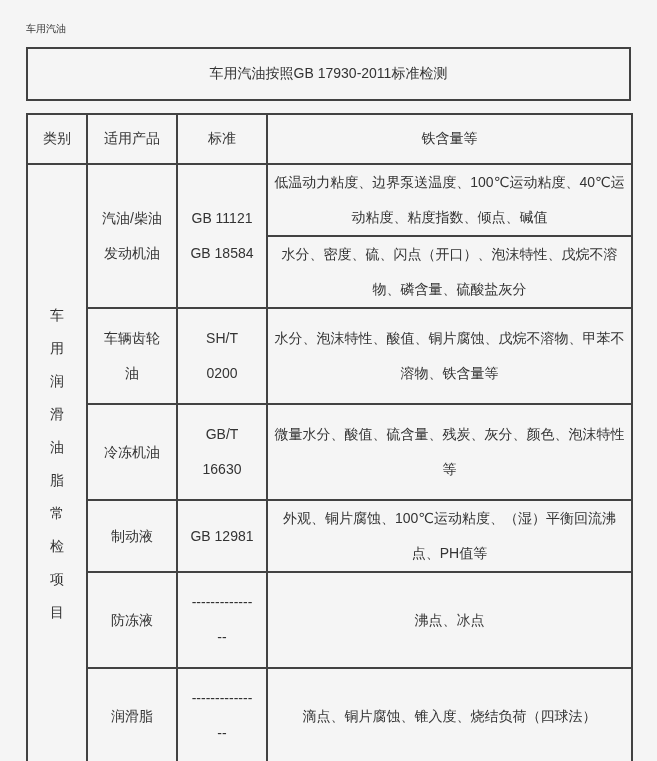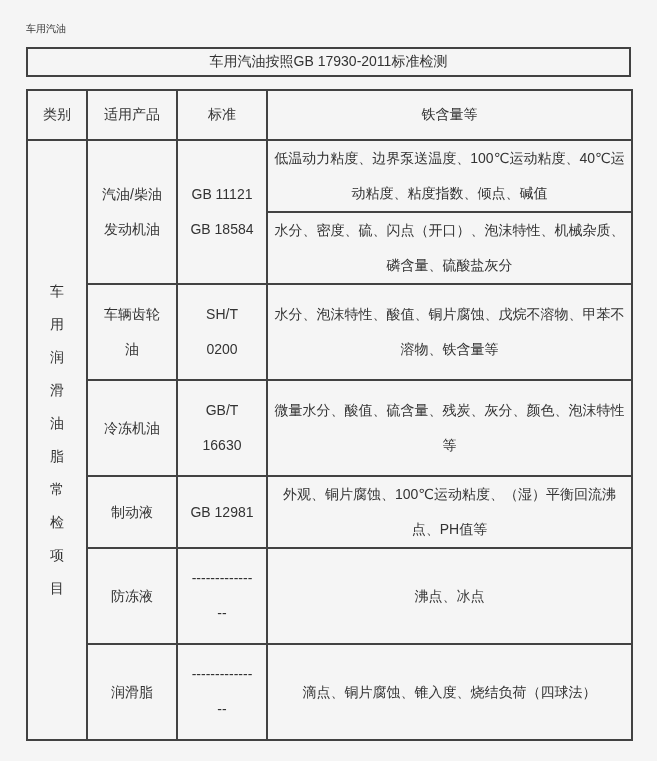--- a/index.html
+++ b/index.html
@@ -33,21 +33,21 @@
     border: 2px solid #424242;
     box-sizing: border-box;
     font-size: 14px;
     vertical-align: middle;
   }
   
   .t1 { margin-top: 10px; }
   .t1 .title-cell {
     height: 20px;
     text-align: center;
-    padding: 4px;
+    padding: 16px;
   }
   .t1 .items-cell {
     height: 105px;
     text-align: left;
     line-height: 35px;
     padding: 0 2px 0 1px;
     vertical-align: top;
   }
   
   .sec2-heading { margin-top: 45px; }
@@ -126,21 +126,21 @@
 检
 项
 目</td>
       <td class="prod-cell" rowspan="2">汽油/柴油
 发动机油</td>
       <td class="std-cell" rowspan="2">GB 11121
 GB 18584</td>
       <td class="det-cell">低温动力粘度、边界泵送温度、100℃运动粘度、40℃运动粘度、粘度指数、倾点、碱值</td>
     </tr>
     <tr class="h-68">
-      <td class="det-cell">水分、密度、硫、闪点（开口）、泡沫特性、机械杂质、磷含量、硫酸盐灰分</td>
+      <td class="det-cell">水分、密度、硫、闪点（开口）、泡沫特性、戊烷不溶物、磷含量、硫酸盐灰分</td>
     </tr>
 
     <tr class="h-67">
       <td class="prod-cell">车辆齿轮油</td>
       <td class="std-cell">SH/T 0200</td>
       <td class="det-cell">水分、泡沫特性、酸值、铜片腐蚀、戊烷不溶物、甲苯不溶物、铁含量等</td>
     </tr>
 
     <tr class="h-70">
       <td class="prod-cell">冷冻机油</td>

